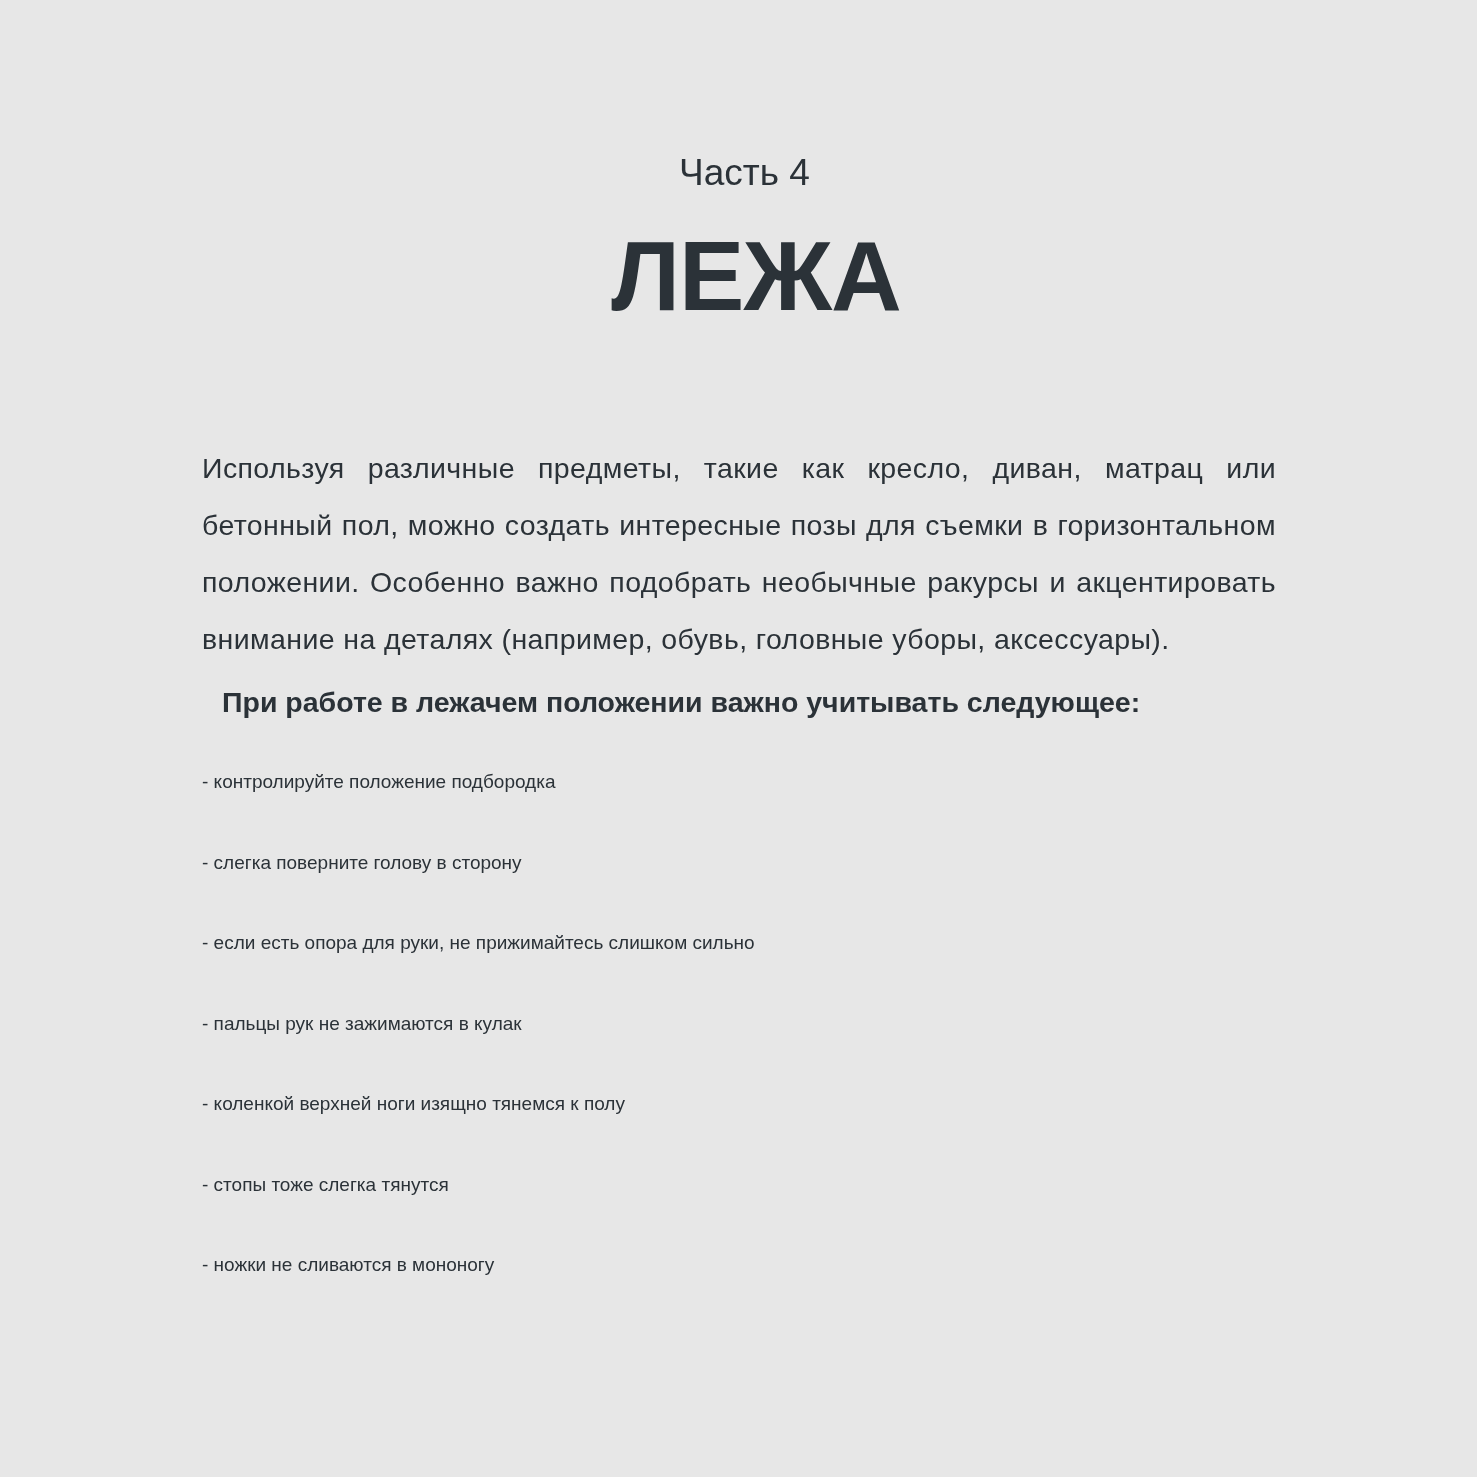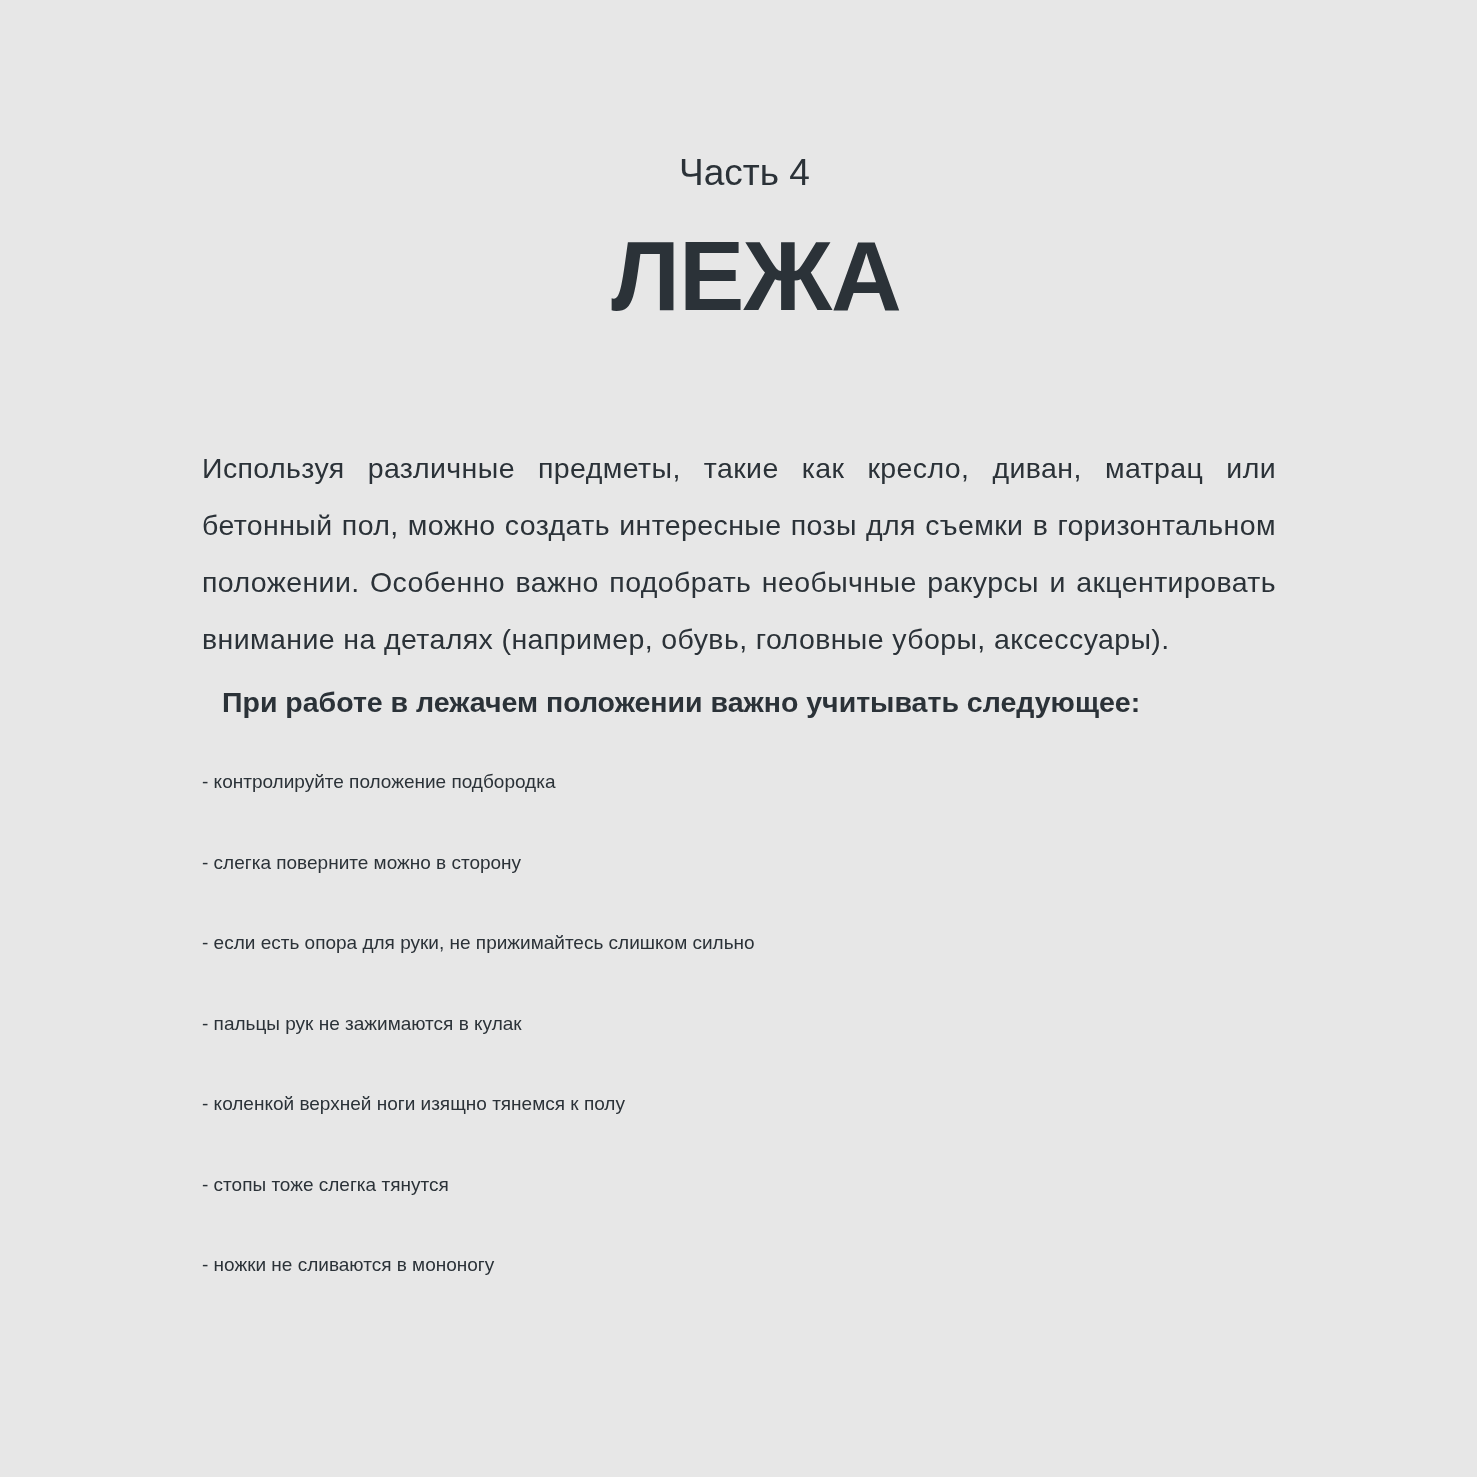--- a/index.html
+++ b/index.html
@@ -82,20 +82,20 @@
   <h1 class="title" style="margin:0;">ЛЕЖА</h1>
 
   <div class="content">
     <p class="intro">Используя различные предметы, такие как кресло, диван, матрац или бетонный пол, можно создать интересные позы для съемки в горизонтальном положении. Особенно важно подобрать необычные ракурсы и акцентировать внимание на деталях (например, обувь, головные уборы, аксессуары).</p>
   </div>
 
   <div class="heading">При работе в лежачем положении важно учитывать следующее:</div>
 
   <ul class="list">
     <li>- контролируйте положение подбородка</li>
-    <li>- слегка поверните можно в сторону</li>
+    <li>- слегка поверните голову в сторону</li>
     <li>- если есть опора для руки, не прижимайтесь слишком сильно</li>
     <li>- пальцы рук не зажимаются в кулак</li>
     <li>- коленкой верхней ноги изящно тянемся к полу</li>
     <li>- стопы тоже слегка тянутся</li>
     <li>- ножки не сливаются в мононогу</li>
   </ul>
 </div>
 
 </body></html>

